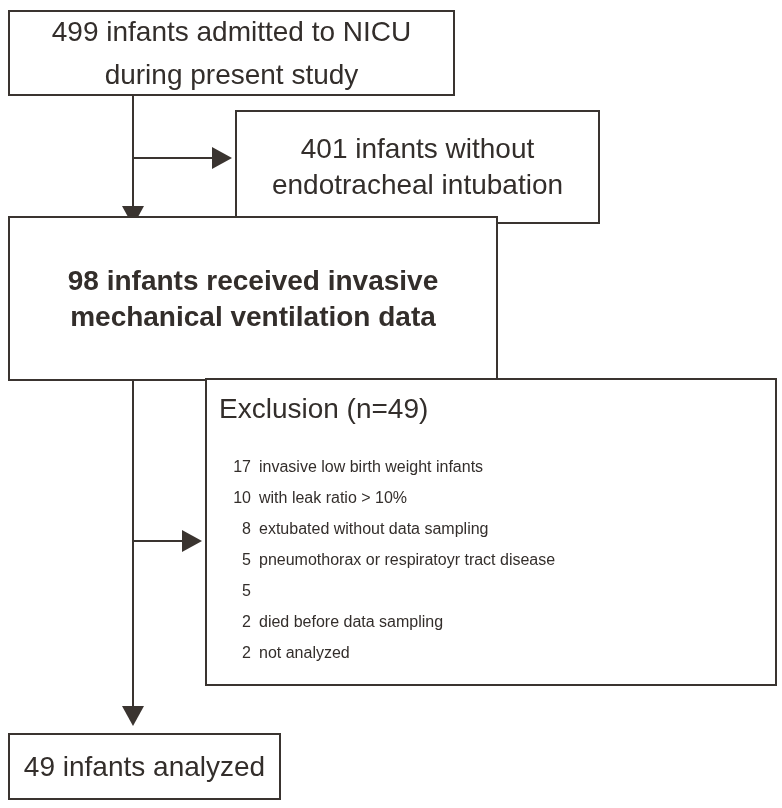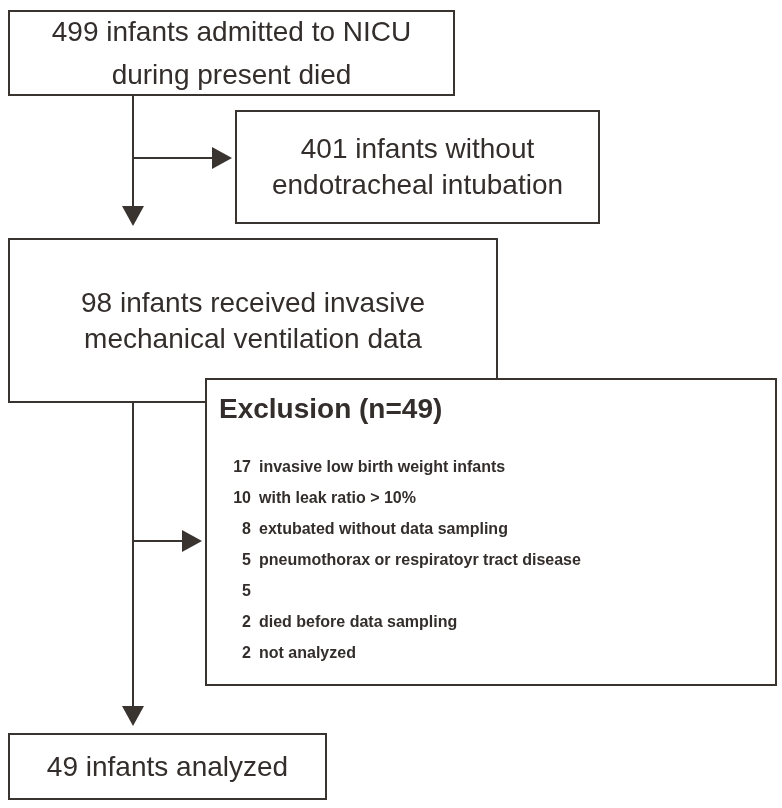--- a/index.html
+++ b/index.html
@@ -30,23 +30,23 @@
     text-align: center;
   }
   .fbox .line {
     font-size: 28px;
     line-height: 36px;
     white-space: nowrap;
   }
   
   #box-admitted      { left: 8px;   top: 10px;  width: 447px; height: 86px; gap: 7px;  }
   #box-no-intubation { left: 235px; top: 110px; width: 365px; height: 114px;  }
-  #box-ventilated    { left: 8px;   top: 238px; width: 490px; height: 165px; }
-  #box-exclusion     { left: 205px; top: 378px; width: 572px; height: 308px; padding: 12px 8px 0 12px; font-weight: bold; }
-  #box-analyzed      { left: 8px;   top: 733px; width: 319px; height: 67px;  }
+  #box-ventilated    { left: 8px;   top: 216px; width: 490px; height: 165px; font-weight: bold; }
+  #box-exclusion     { left: 205px; top: 378px; width: 572px; height: 308px; padding: 12px 8px 0 12px; }
+  #box-analyzed      { left: 8px;   top: 733px; width: 273px; height: 67px;  }
 
   
   .exclusion-title {
     font-size: 28px;
     line-height: 34px;
     white-space: nowrap;
   }
   .exclusion-list {
     margin-top: 25px;
     padding-left: 2px;
@@ -108,21 +108,21 @@
   <div class="vline" id="vline-bottom"></div>
   <div class="hline" id="hline-bottom"></div>
 
   <div class="arrow-down" id="arrow-into-ventilated"></div>
   <div class="arrow-right" id="arrow-into-no-intubation"></div>
   <div class="arrow-right" id="arrow-into-exclusion"></div>
   <div class="arrow-down" id="arrow-into-analyzed"></div>
 
   <div class="fbox centered" id="box-admitted">
     <div class="line">499 infants admitted to NICU</div>
-    <div class="line">during present died</div>
+    <div class="line">during present study</div>
   </div>
 
   <div class="fbox centered" id="box-no-intubation">
     <div class="line">401 infants without</div>
     <div class="line">endotracheal intubation</div>
   </div>
 
   <div class="fbox centered" id="box-ventilated">
     <div class="line">98 infants received invasive</div>
     <div class="line">mechanical ventilation data</div>

